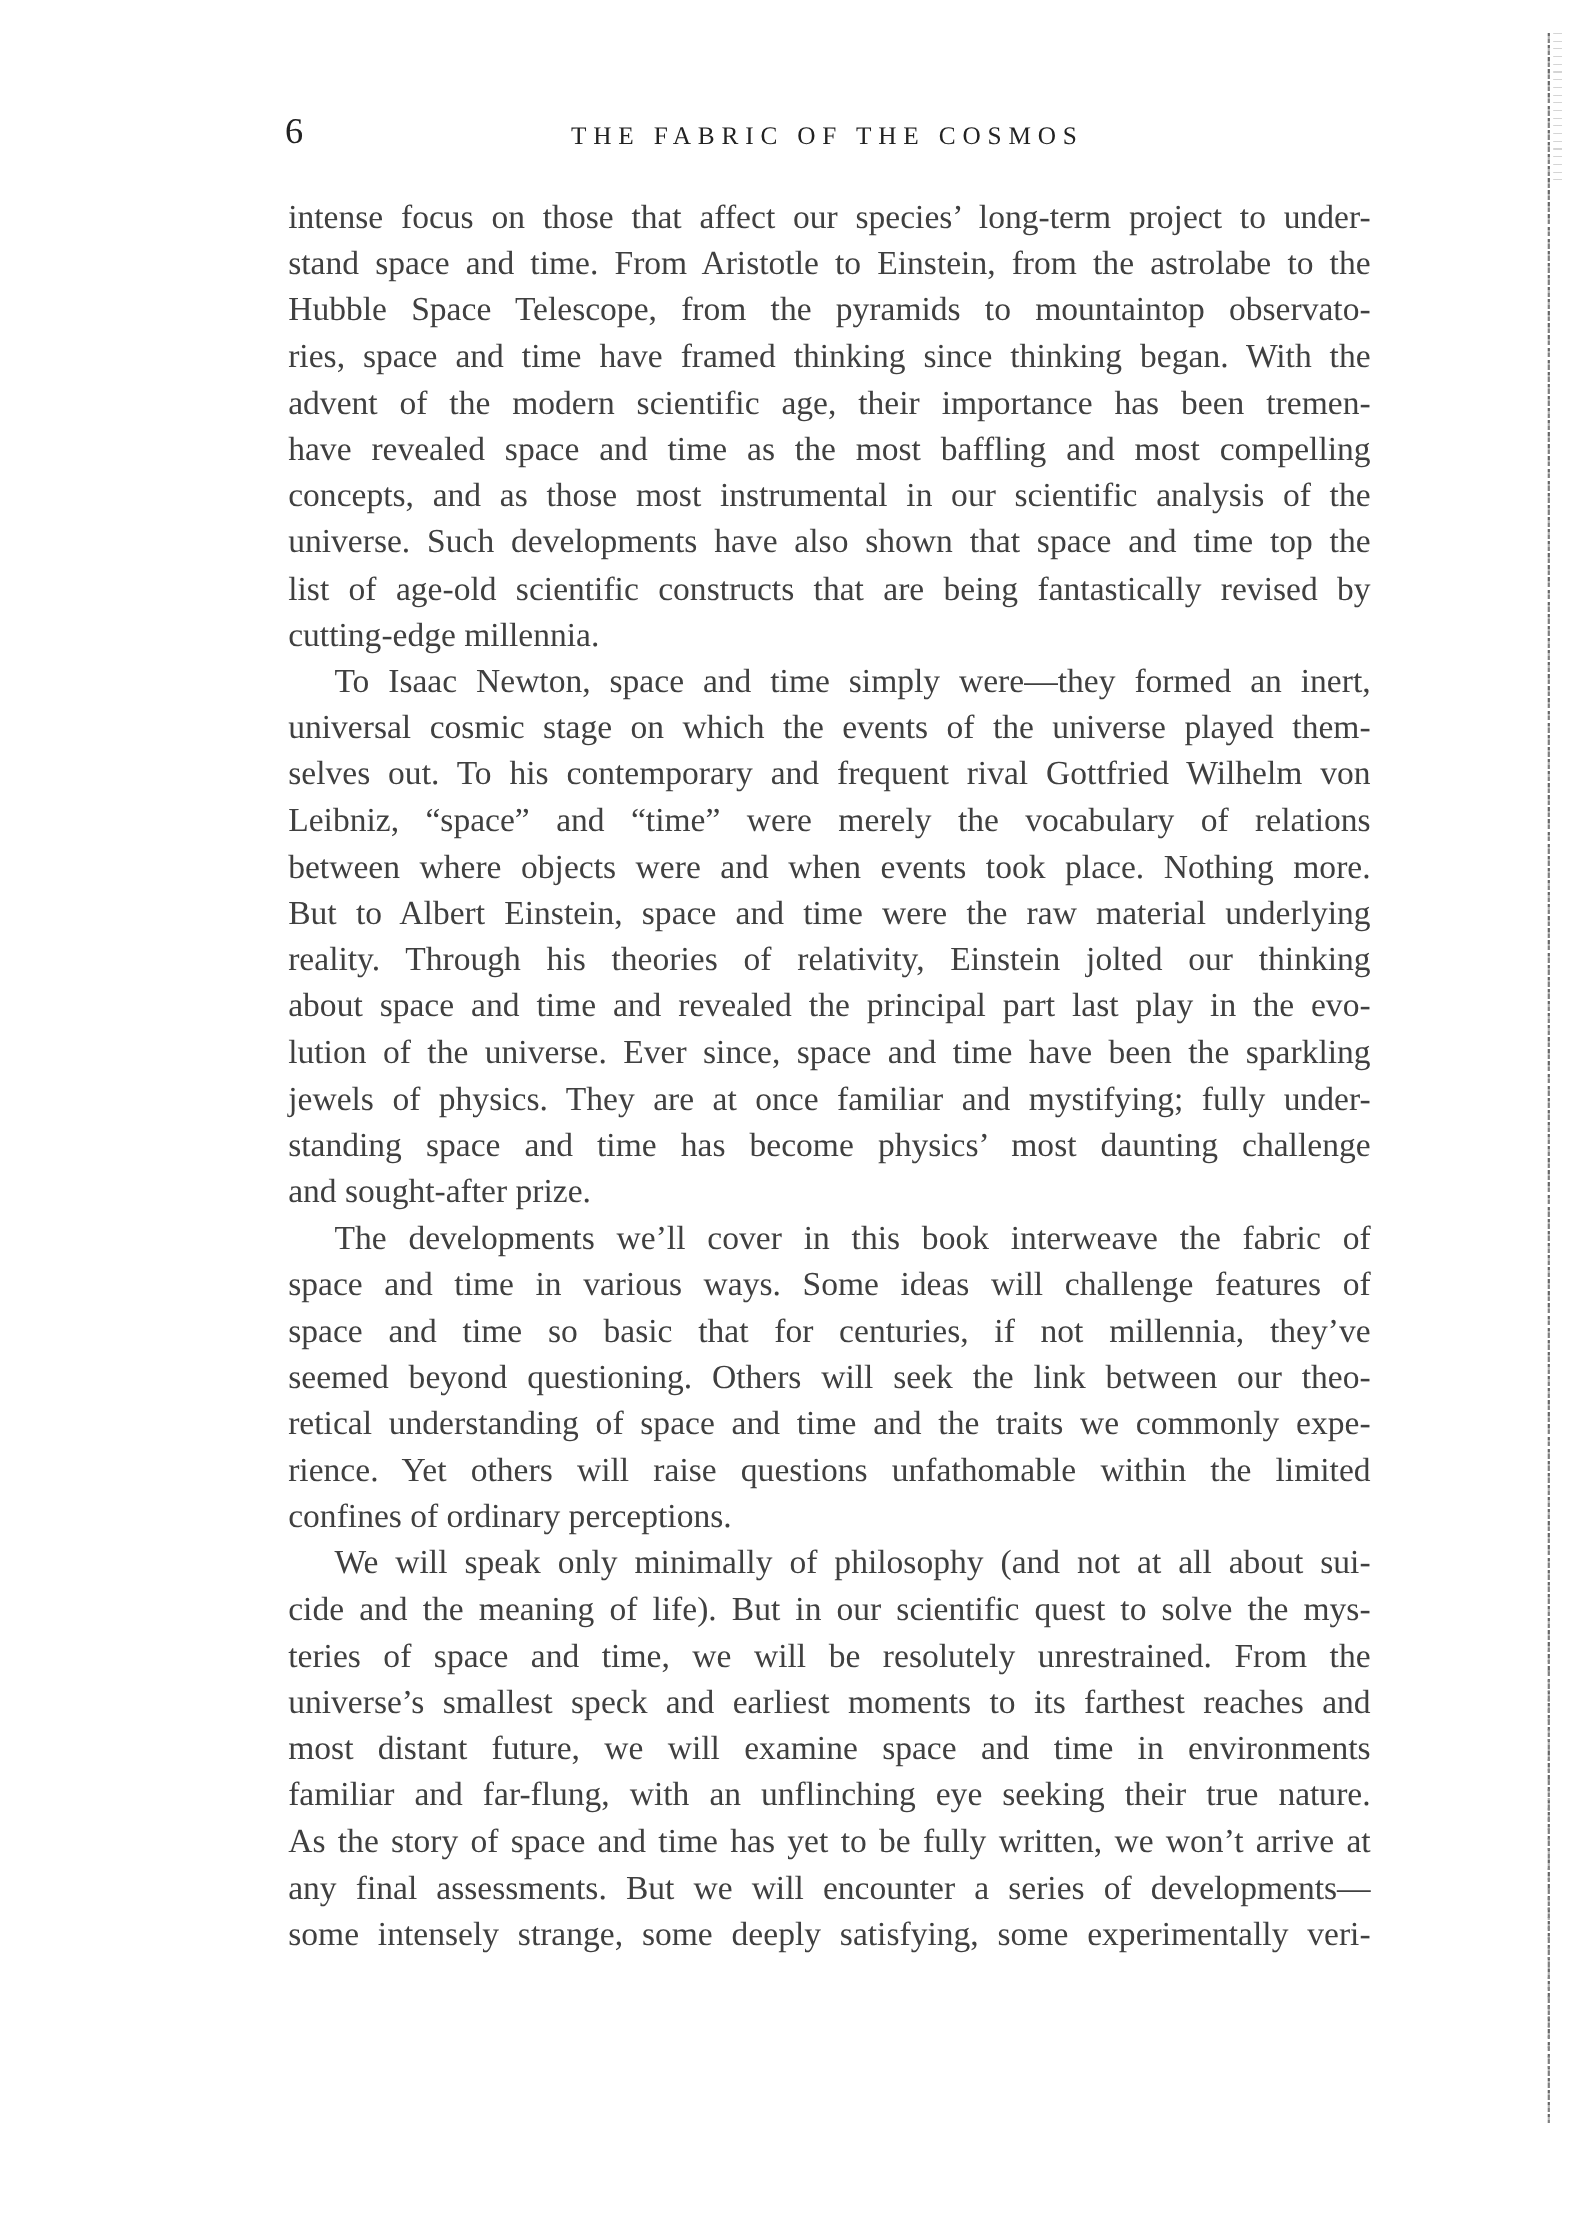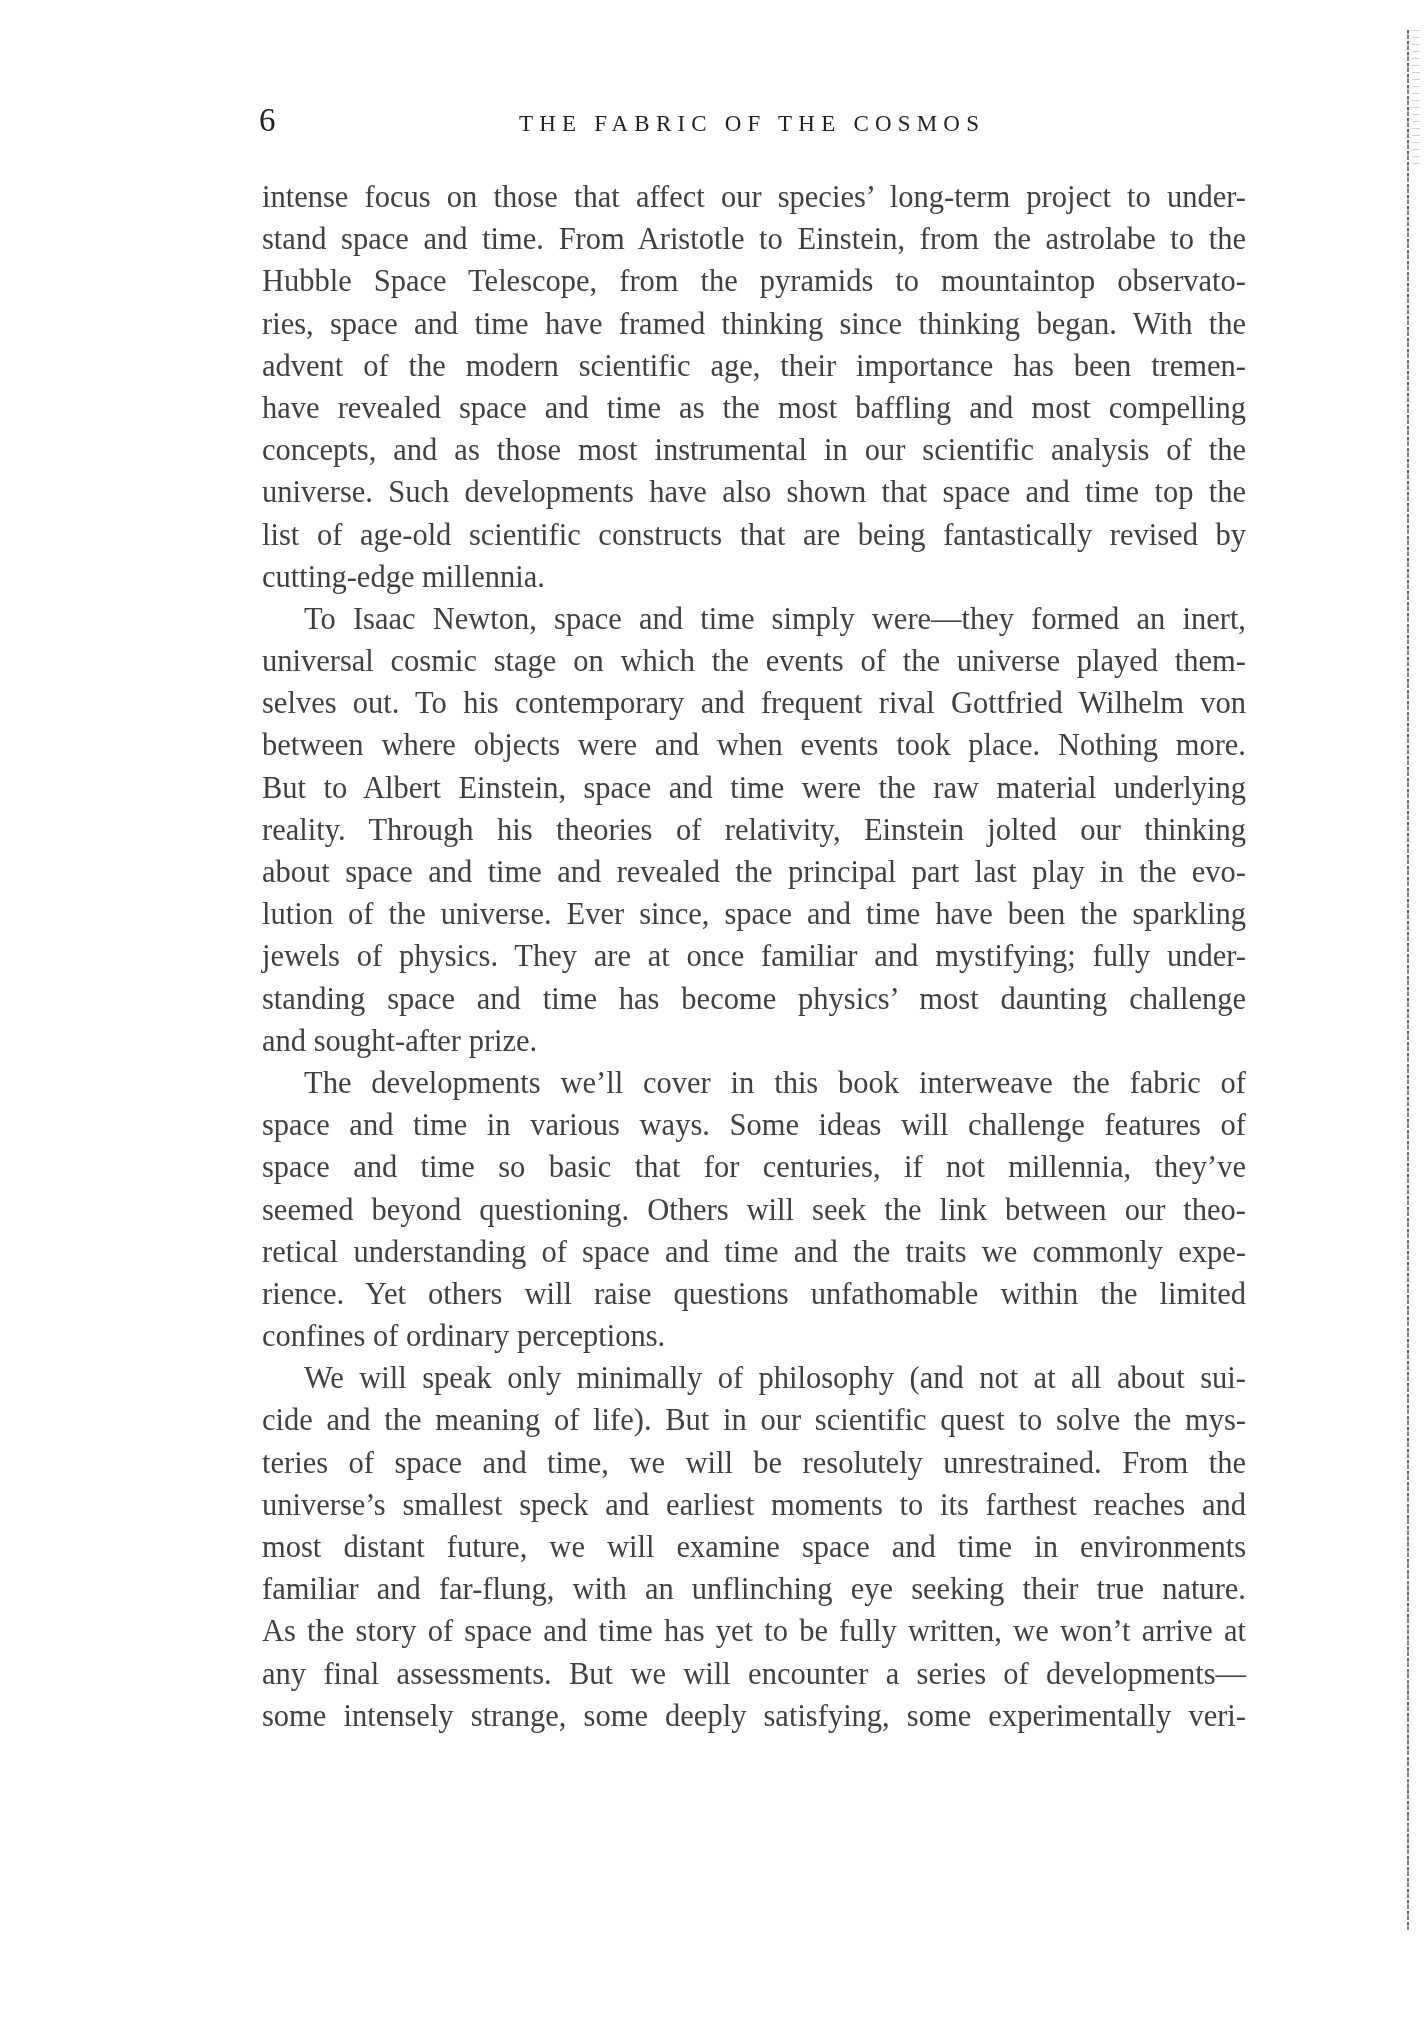--- a/index.html
+++ b/index.html
@@ -116,20 +116,21 @@
       <span class="line">have revealed space and time as the most baffling and most compelling</span>
       <span class="line">concepts, and as those most instrumental in our scientific analysis of the</span>
       <span class="line">universe. Such developments have also shown that space and time top the</span>
       <span class="line">list of age-old scientific constructs that are being fantastically revised by</span>
       <span class="line last">cutting-edge millennia.</span>
     </div>
     <div>
       <span class="line indent">To Isaac Newton, space and time simply were—they formed an inert,</span>
       <span class="line">universal cosmic stage on which the events of the universe played them-</span>
       <span class="line">selves out. To his contemporary and frequent rival Gottfried Wilhelm von</span>
+      <span class="line">Leibniz, “space” and “time” were merely the vocabulary of relations</span>
       <span class="line">between where objects were and when events took place. Nothing more.</span>
       <span class="line">But to Albert Einstein, space and time were the raw material underlying</span>
       <span class="line">reality. Through his theories of relativity, Einstein jolted our thinking</span>
       <span class="line">about space and time and revealed the principal part last play in the evo-</span>
       <span class="line">lution of the universe. Ever since, space and time have been the sparkling</span>
       <span class="line">jewels of physics. They are at once familiar and mystifying; fully under-</span>
       <span class="line">standing space and time has become physics’ most daunting challenge</span>
       <span class="line last">and sought-after prize.</span>
     </div>
     <div>

